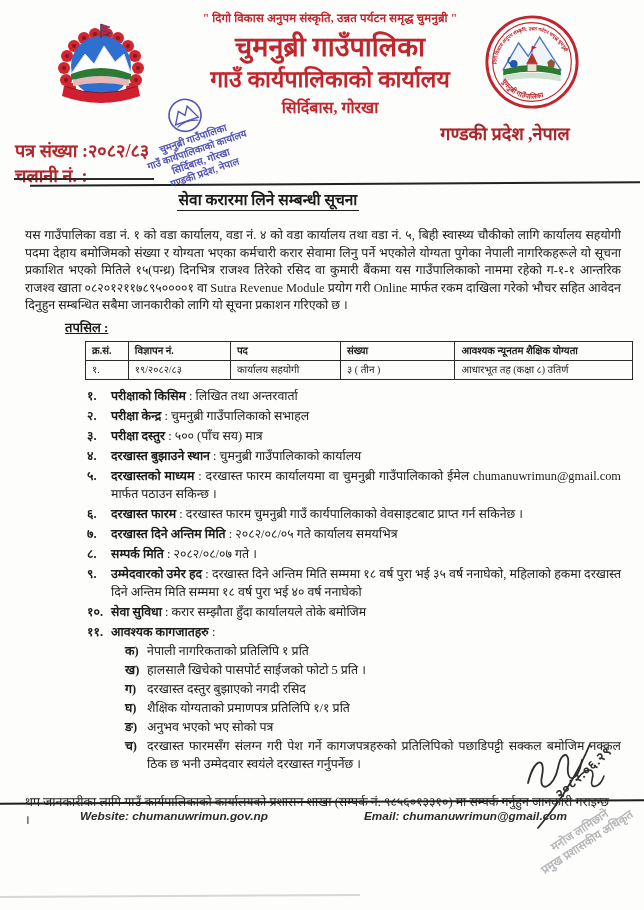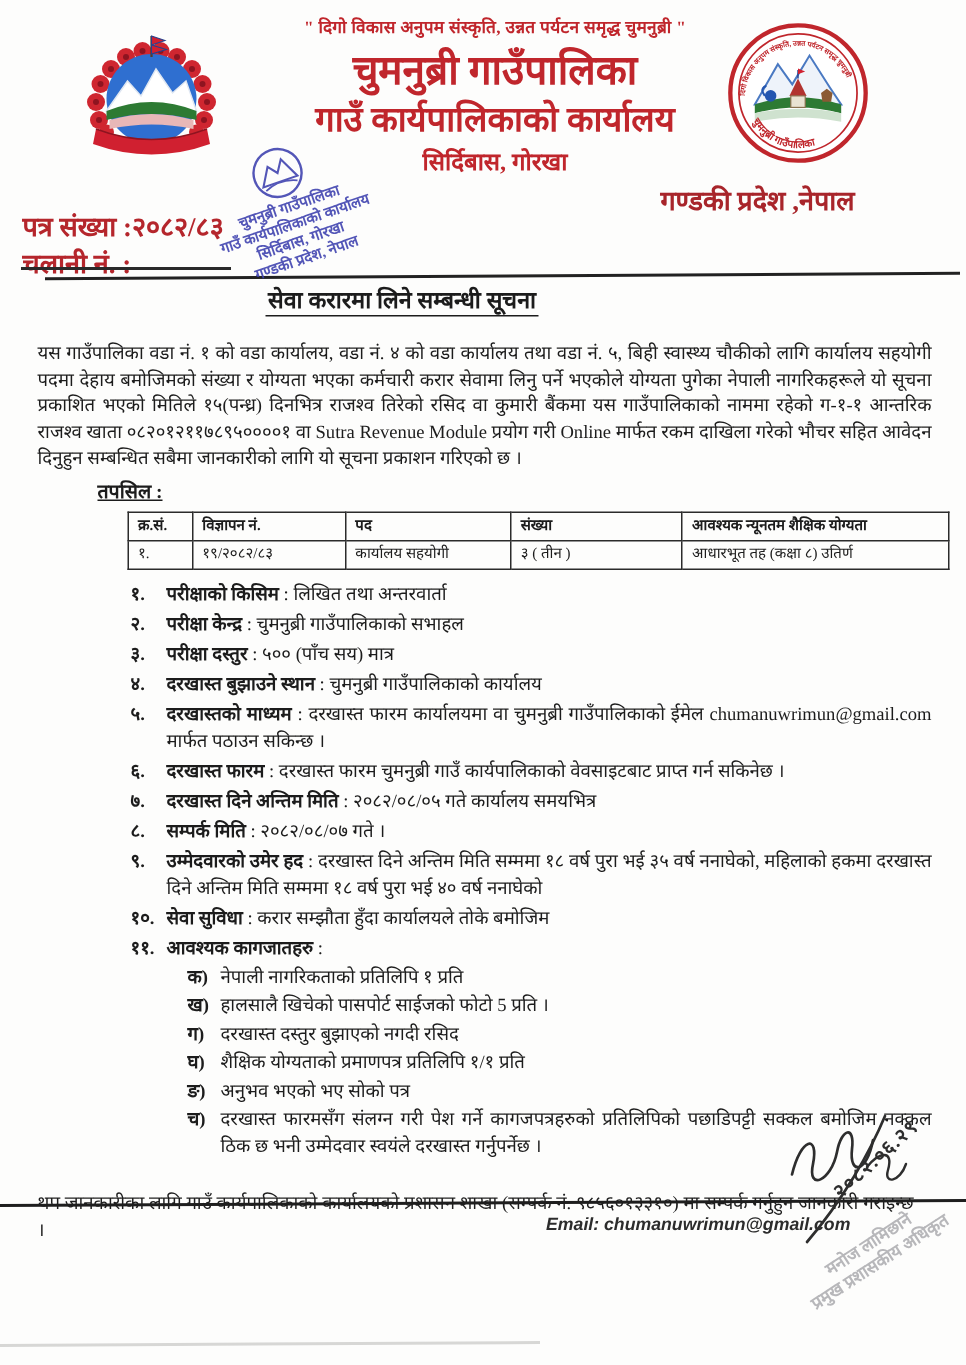--- a/index.html
+++ b/index.html
@@ -310,15 +310,16 @@
       <path d="M58 40 C 66 30, 76 28, 72 42 C 69 52, 80 50, 84 38" fill="none" stroke="#2e2e2e" stroke-width="1.6" stroke-linecap="round"></path>
     </svg>
   </div>
   <div class="sig-date">२०८२.०६.२९</div>
   <div class="officer-stamp">
     <div>मनोज लामिछाने</div>
     <div>प्रमुख प्रशासकीय अधिकृत</div>
   </div>
 
   <div class="footer-rule"></div>
+  <div class="footer-text footer-web">Website: chumanuwrimun.gov.np</div>
   <div class="footer-text footer-mail">Email: chumanuwrimun@gmail.com</div>
   <div class="scan-line-bottom"></div>
 </div>
 
 </body></html>

